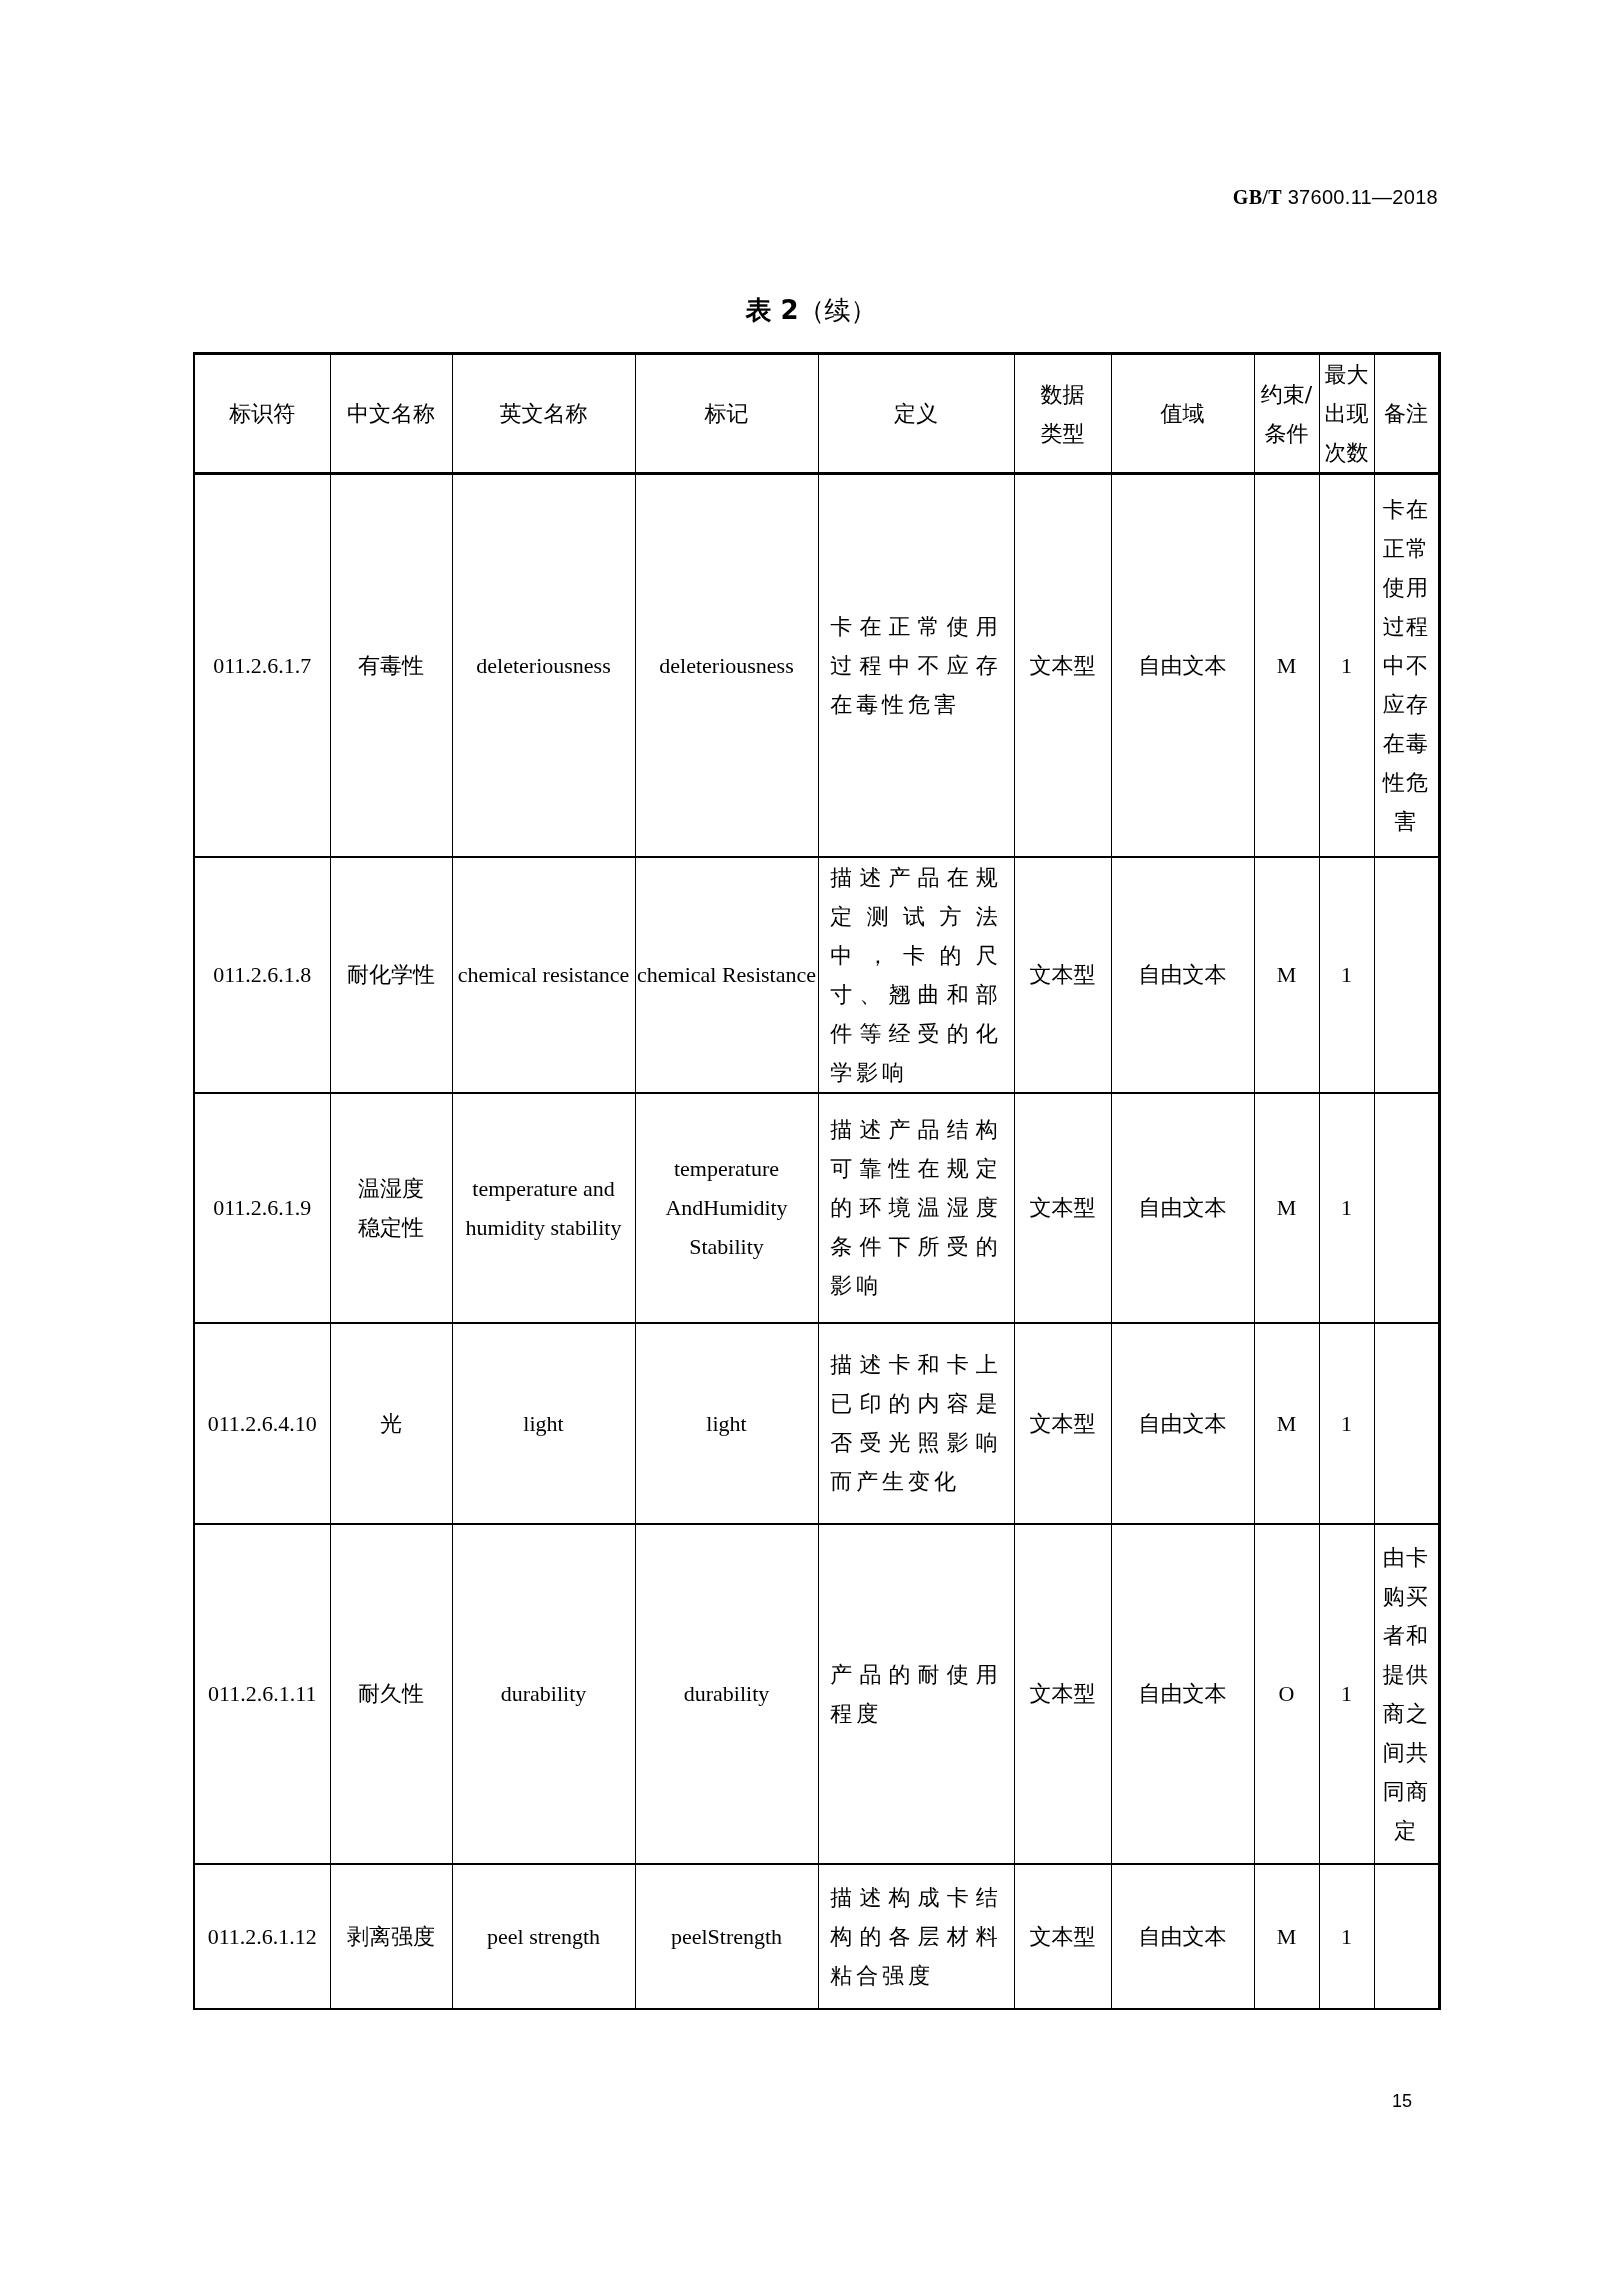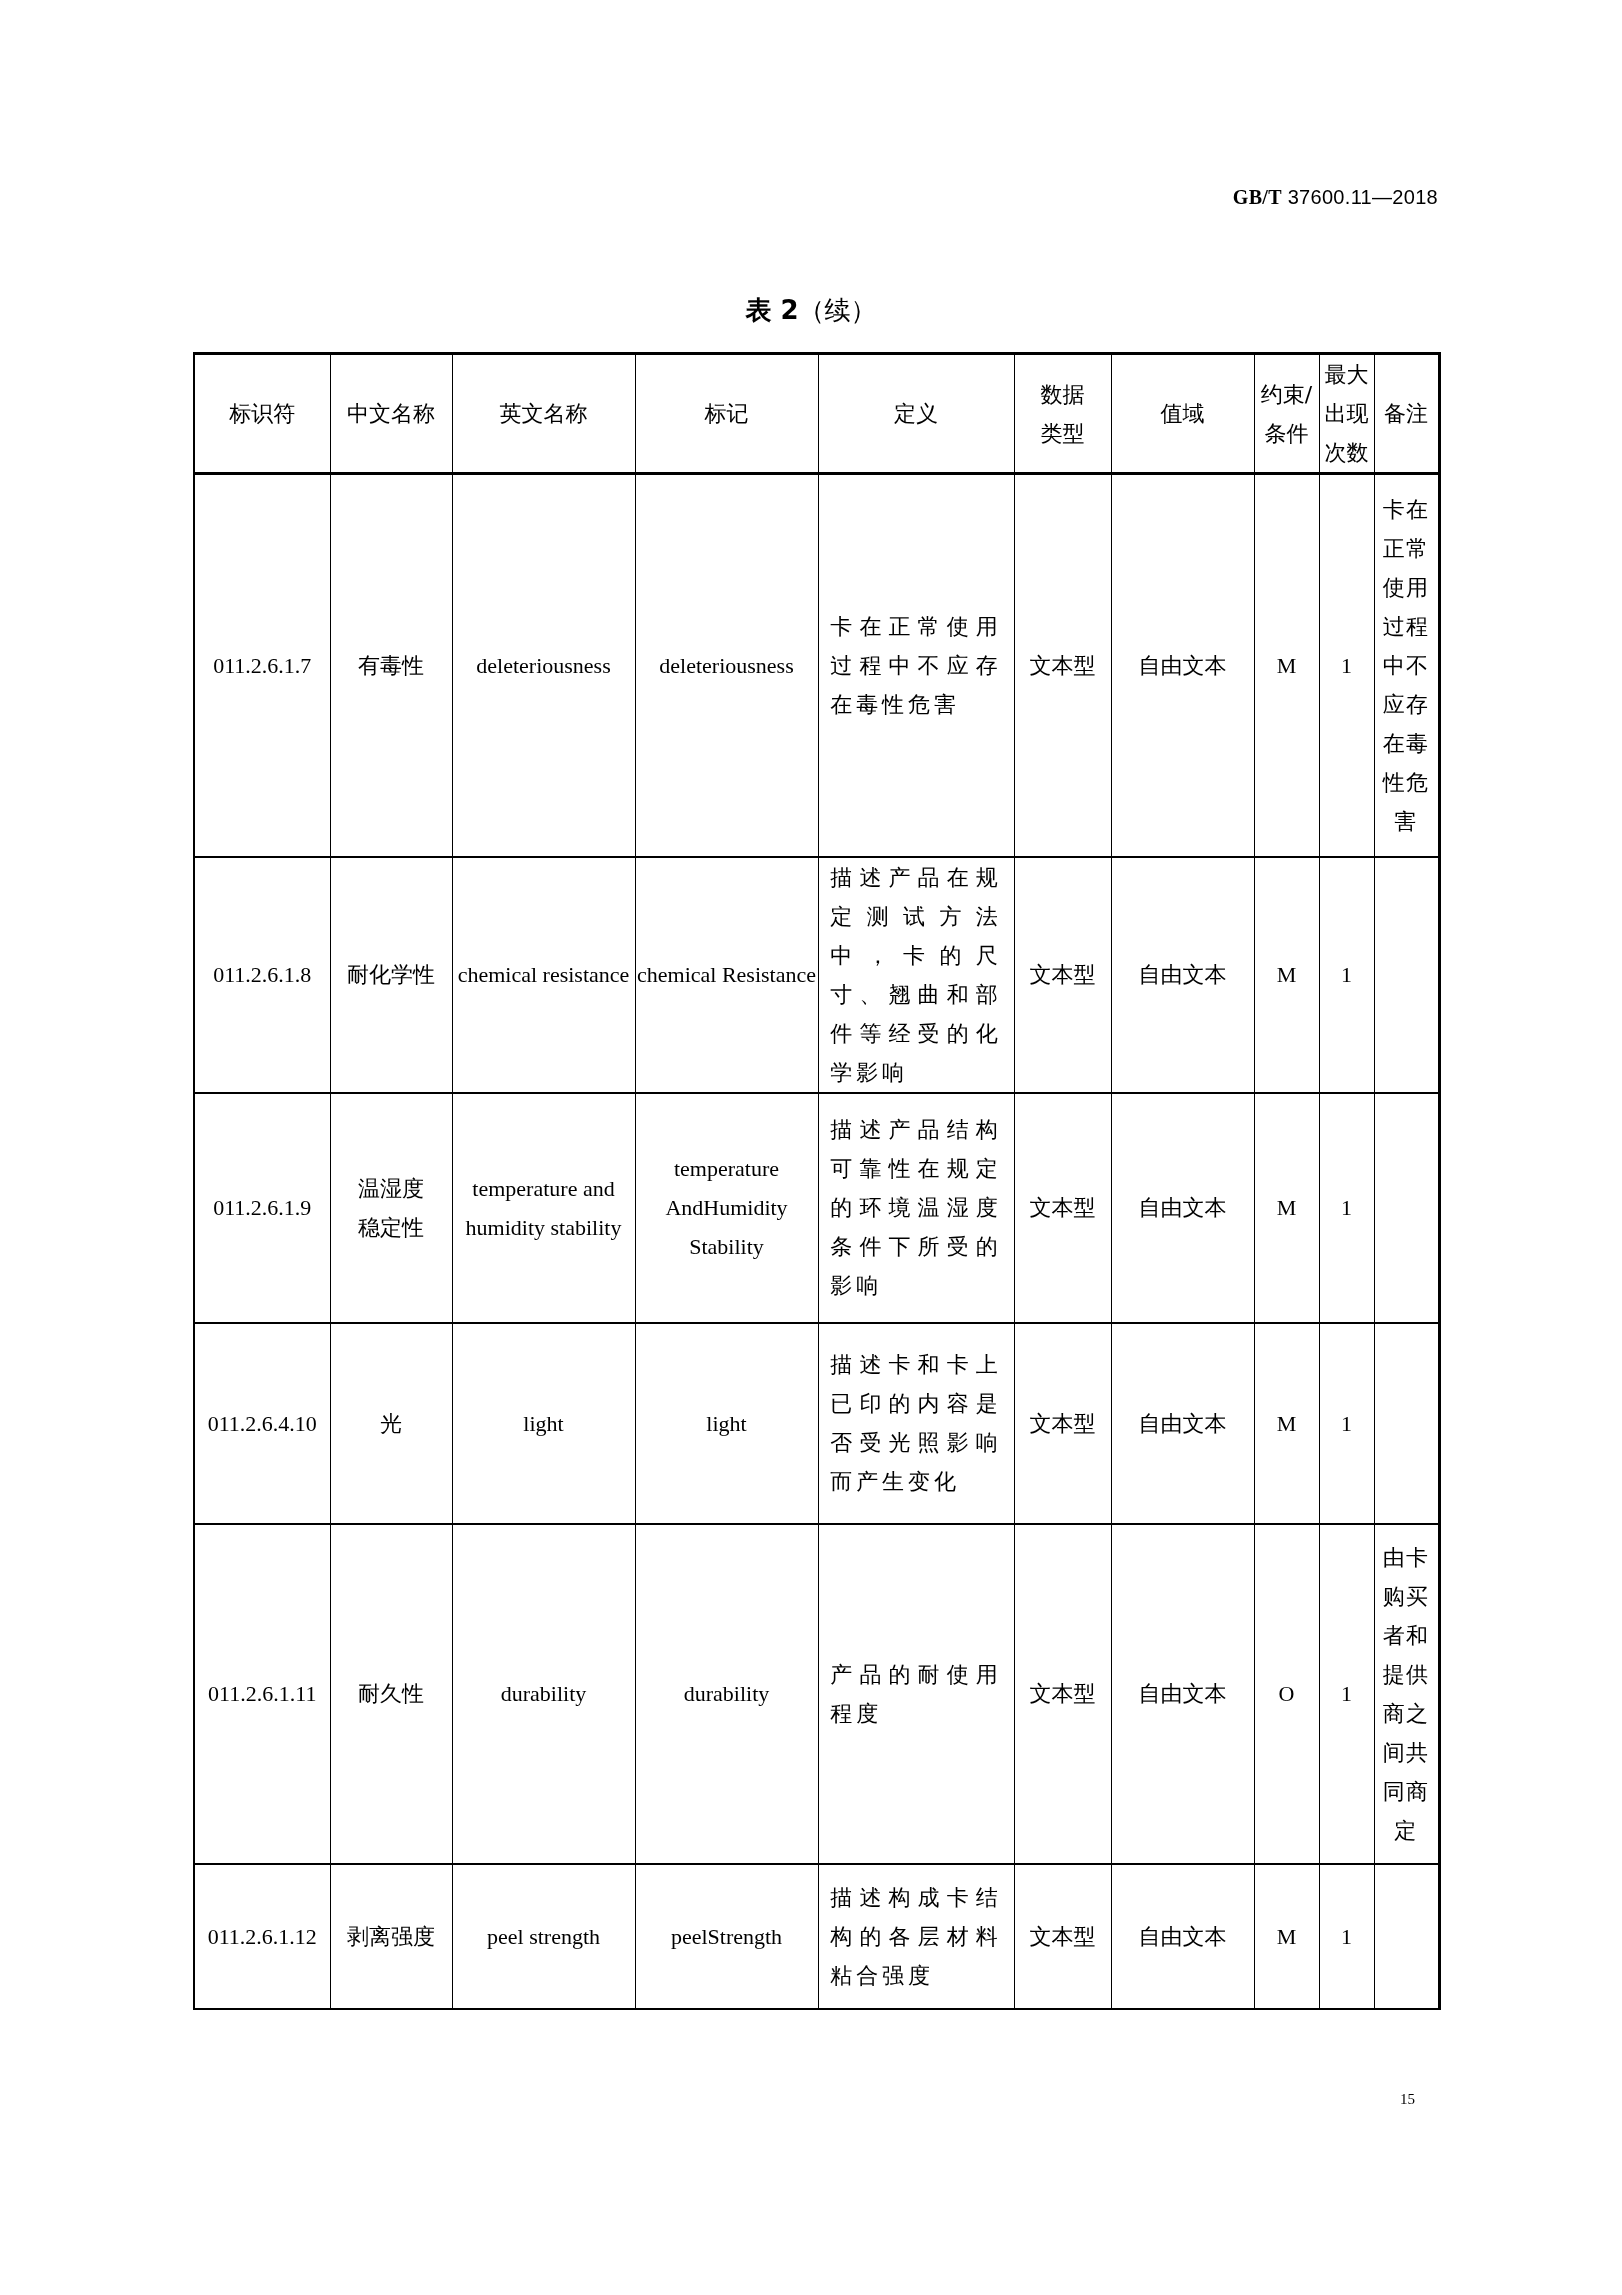--- a/index.html
+++ b/index.html
@@ -38,21 +38,21 @@
       padding: 0 11.8px !important; letter-spacing: 3.9px;
       font-family: "DejaVu Sans", sans-serif;
     }
     .note {
       font-family: "DejaVu Sans", sans-serif; padding: 0 2.6px !important;
       word-break: break-all; letter-spacing: 1.3px;
     }
     .hdr2 { line-height: 38px; }
     .pagenum {
       position: absolute; top: 2091px; left: 1392px;
-      font-size: 15px; font-family: Liberation Serif, serif; margin-left: 8px;
+      font-size: 18px; font-family: Liberation Sans, sans-serif;
     }
     .line { display: block; }
   </style>
 </head>
 <body>
 
 <div class="std-no">
   <span class="gb">GB/T</span>
   <span>37600.11—2018</span>
 </div>

